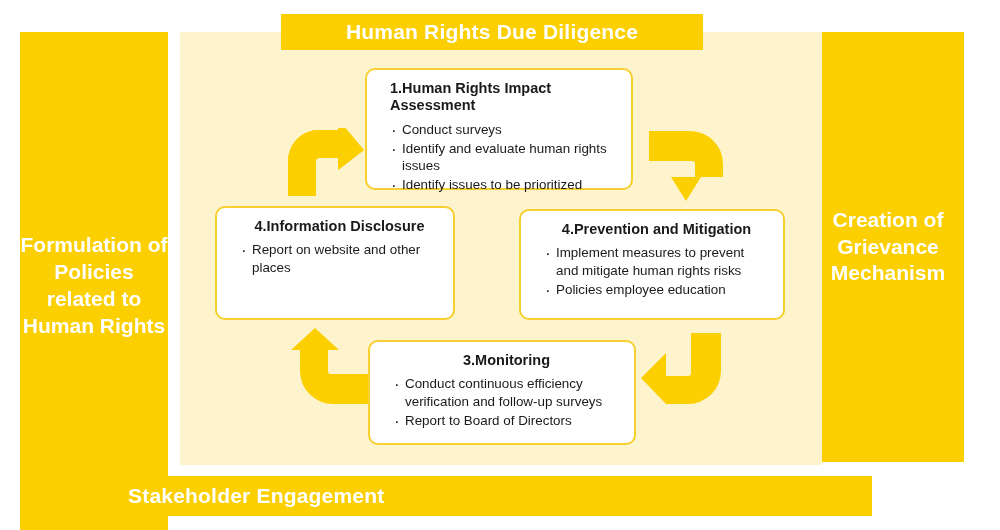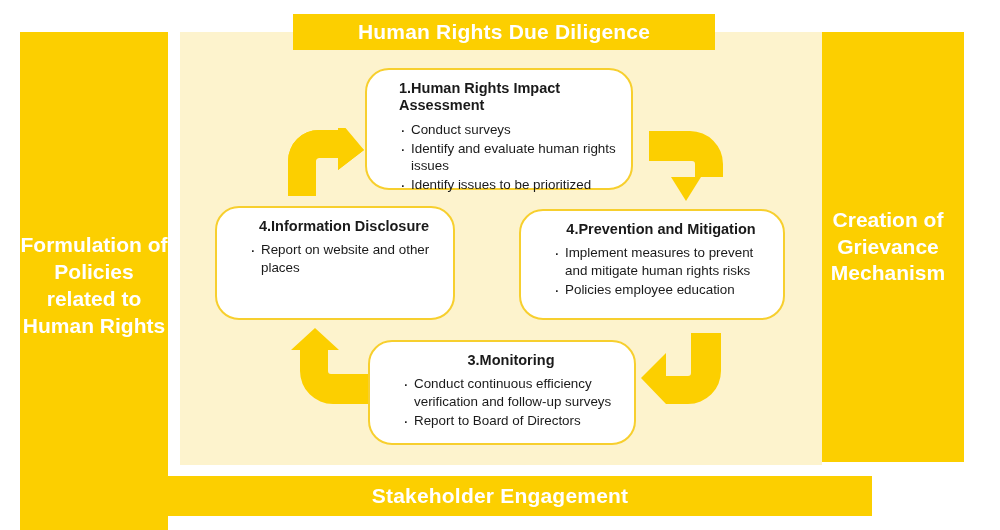--- a/index.html
+++ b/index.html
@@ -55,21 +55,21 @@
     left: 180px;
     top: 32px;
     width: 642px;
     height: 433px;
     background: #fdf3cd;
   }
 
   
   #header-bar {
     position: absolute;
-    left: 293px;
+    left: 281px;
     top: 14px;
     width: 422px;
     height: 36px;
     background: #fccf00;
     color: #ffffff;
     display: flex;
     align-items: center;
     justify-content: center;
     font-size: 21px;
     font-weight: bold;
@@ -80,34 +80,33 @@
   #footer-bar {
     position: absolute;
     left: 128px;
     top: 476px;
     width: 744px;
     height: 40px;
     background: #fccf00;
     color: #ffffff;
     display: flex;
     align-items: center;
-    justify-content: center;
     font-size: 21px;
     font-weight: bold;
     letter-spacing: .2px;
   }
 
   
   .card {
     position: absolute;
     background: #ffffff;
     border: 2px solid #f7cf2e;
-    border-radius: 24px;
+    border-radius: 10px;
     box-sizing: border-box;
-    padding: 10px 14px 10px 32px;
+    padding: 10px 14px 10px 23px;
   }
   .card-title {
     text-align: center;
     font-size: 14.5px;
     font-weight: bold;
     color: #1a1a1a;
     margin-bottom: 6px;
     line-height: 1.2;
   }
   .card-title.left-align { text-align: left; }

